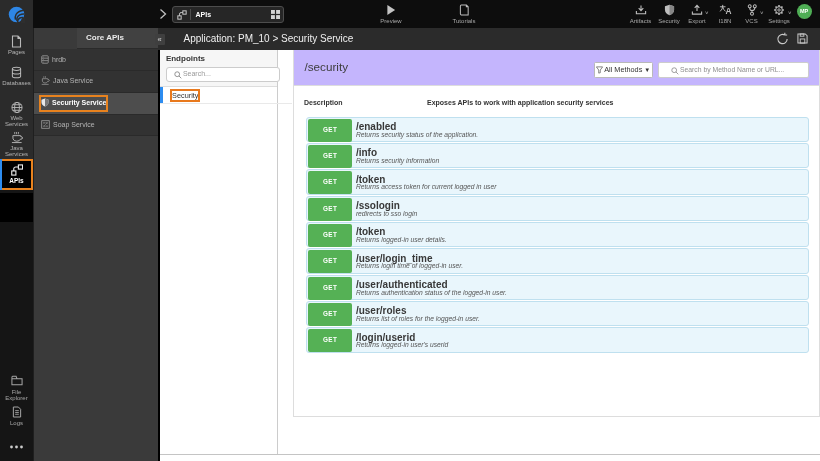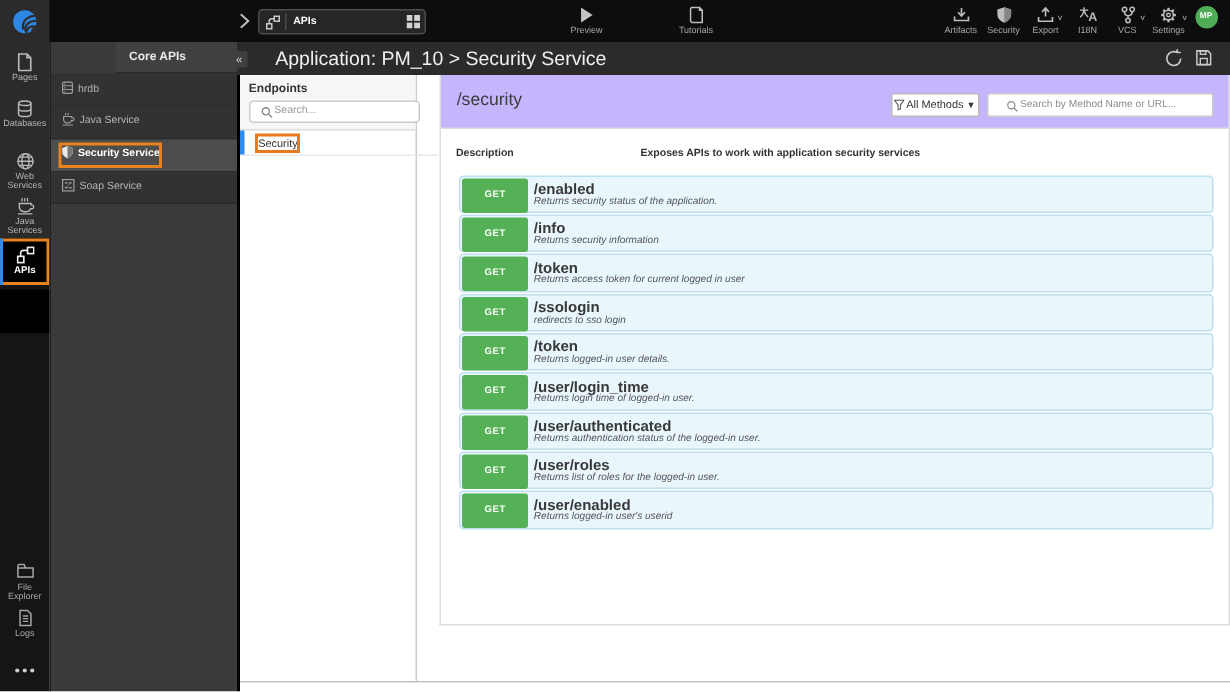--- a/index.html
+++ b/index.html
@@ -51,21 +51,21 @@
 .caRow .ic { display:inline-block; vertical-align:-2px; margin-right:3px; }
 #caSel { background:#4d4d4d; color:#fff; font-weight:bold; }
 #caSelBox { position:absolute; left:4.5px; top:2px; width:69px; height:16.5px;
   border:2px solid #e8821e; }
 
 
 #blackStrip { left:158.3px; top:28px; width:2px; height:433px; background:#000; }
 #crumbBar { left:158.3px; top:28px; width:661.7px; height:22px; background:#2b2b2b; }
 #collapseBtn { left:154.5px; top:33.5px; width:10px; height:11.5px; background:#3f3f3f;
   color:#d5d5d5; font-size:7.5px; line-height:11px; text-align:center; border-radius:1px; }
-#crumbTxt { left:183.5px; top:28px; height:22px; line-height:21px; font-size:13px; color:#f0f0f0; }
+#crumbTxt { left:183.5px; top:28px; height:22px; line-height:21px; font-size:10px; color:#f0f0f0; }
 
 
 #endpanel { left:160.3px; top:50px; width:118px; height:404px; background:#fff;
   border-right:1px solid #ccc; }
 #epHead { position:absolute; left:0; top:0; width:100%; height:37px; background:#f6f6f6;
   border-bottom:1px solid #ddd; }
 #epTitle { position:absolute; left:5.6px; top:4px; font-size:8px; font-weight:bold; color:#333; }
 #epSearch { position:absolute; left:5.6px; top:17.4px; width:113.8px; height:14.3px;
   border:1px solid #ccc; border-radius:3px; color:#999; font-size:7px; line-height:12.5px;
   padding-left:16px; background:#fff; }
@@ -420,20 +420,20 @@
           <div class="path">/user/authenticated</div>
           <div class="desc">Returns authentication status of the logged-in user.</div>
         </div>
       <div class="erow">
           <div class="get">GET</div>
           <div class="path">/user/roles</div>
           <div class="desc">Returns list of roles for the logged-in user.</div>
         </div>
       <div class="erow">
           <div class="get">GET</div>
-          <div class="path">/user/enabled</div>
+          <div class="path">/login/userid</div>
           <div class="desc">Returns logged-in user's userid</div>
         </div>
     </div>
   </div>
 
   <div class="abs" id="bottomLine"></div>
 </div>
 
 </body></html>

